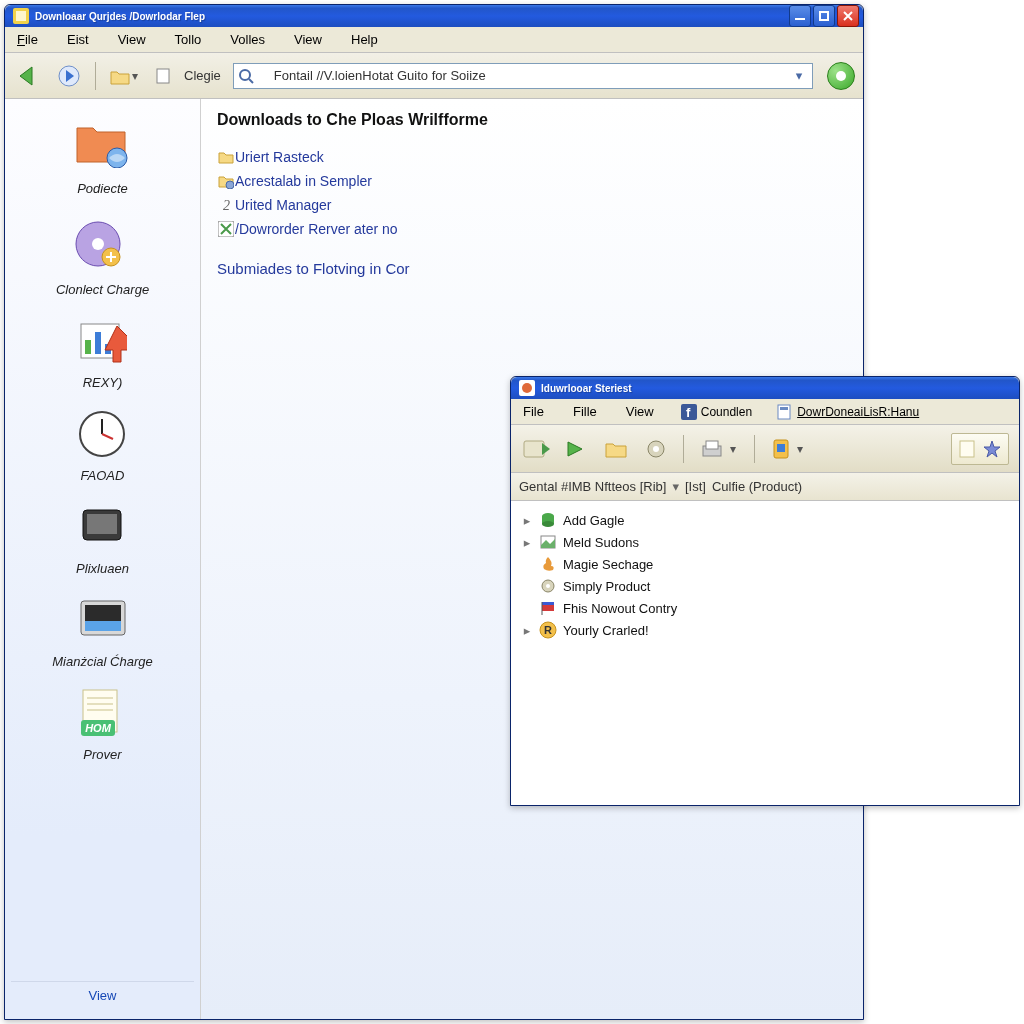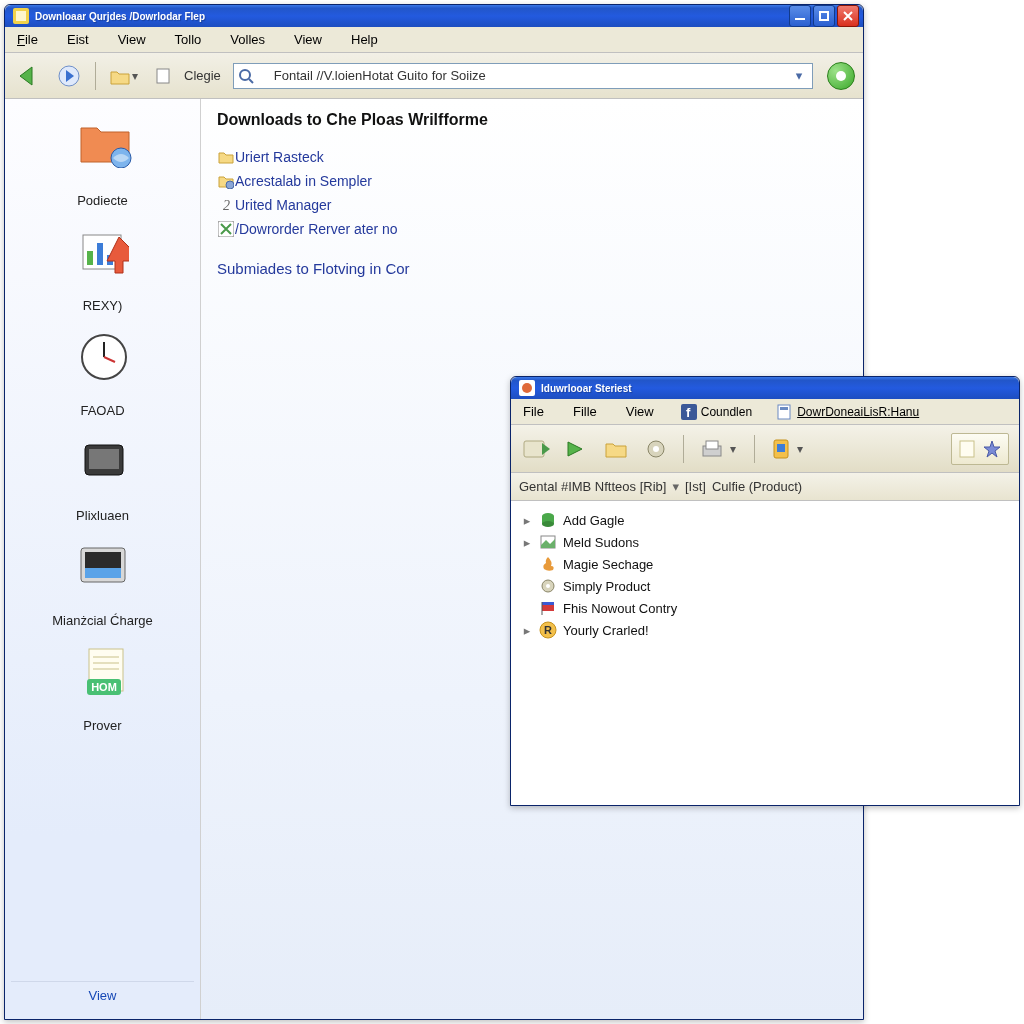--- a/index.html
+++ b/index.html
@@ -71,22 +71,22 @@
 .addrbox .addricon{width:16px;height:16px;flex:none;}
 .addrbox .addrdd{width:18px;display:flex;align-items:center;justify-content:center;color:#4a6aa5;}
 .gobtn{width:28px;height:28px;border-radius:50%;background:radial-gradient(circle at 30% 30%,#9de28a,#3aa829);border:1px solid #2a7e1b;margin-left:6px;display:flex;align-items:center;justify-content:center;color:#fff;}
 
 .client { flex:1; display:flex; background:#fff; overflow:hidden;}
 .sidebar{
   width:196px;background:linear-gradient(to bottom,#fdfdff,#e4ecfb 80%);padding:10px 6px;
   display:flex;flex-direction:column;align-items:center;gap:4px;
   border-right:1px solid #d0d0d0;
 }
-.sbitem{width:100%;display:flex;flex-direction:column;align-items:center;gap:20px;padding:4px 0 10px;}
-.sbitem .sbicon{width:52px;height:52px;display:flex;align-items:center;justify-content:flex-end;}
+.sbitem{width:100%;display:flex;flex-direction:column;align-items:center;gap:8px;padding:4px 0 10px;font-style:italic;}
+.sbitem .sbicon{width:52px;height:52px;display:flex;align-items:center;justify-content:flex-start;}
 .sbitem .sbicon.big{width:60px;height:60px;}
 .sblabel{font-size:13px;color:#222;text-align:center;}
 .sbfoot{margin-top:auto;text-align:center;color:#1648b5;font-size:13px;padding:6px 0;width:100%;border-top:1px solid #cfd8ea;}
 .content{
   flex:1;padding:12px 16px;
   background:linear-gradient(to bottom,#ffffff 0%,#eef3fc 65%,#e6edf9 100%);
 }
 .content h2{font-size:16px;font-weight:bold;margin-bottom:19px;color:#111;}
 .linklist{display:flex;flex-direction:column;gap:6px;margin-bottom:22px;}
 .lk{display:flex;align-items:center;gap:0;color:#24399c;font-size:14px;}
@@ -200,20 +200,31 @@
     <div class="sidebar">
       <div class="sbitem">
         <span class="sbicon big">
           <svg width="56" height="50">
               <path d="M4 10 L20 10 L24 14 L52 14 L52 44 L4 44 Z" fill="#f08b52" stroke="#c0622a"></path>
               <circle cx="44" cy="40" r="10" fill="#7db4ed" stroke="#2a5ba8"></circle>
               <path d="M36 40 Q44 32 52 40 Q44 48 36 40" fill="#b9d7f5"></path>
             </svg>
         </span>
         <span class="sblabel">Podiecte</span>
+      </div>
+      <div class="sbitem">
+        <span class="sbicon big">
+          <svg width="50" height="50">
+              <circle cx="25" cy="25" r="22" fill="#b9a3e3" stroke="#6a4cb0"></circle>
+              <circle cx="25" cy="25" r="6" fill="#fff"></circle>
+              <circle cx="38" cy="38" r="9" fill="#f3c04b" stroke="#c6921c"></circle>
+              <path d="M38 33 L38 43 M33 38 L43 38" stroke="#fff" stroke-width="2"></path>
+            </svg>
+        </span>
+        <span class="sblabel">Clonlect Charge</span>
       </div>
       <div class="sbitem">
         <span class="sbicon">
           <svg width="50" height="46">
               <rect x="4" y="6" width="38" height="34" fill="#fff" stroke="#888"></rect>
               <rect x="8" y="22" width="6" height="14" fill="#56b34a"></rect>
               <rect x="18" y="14" width="6" height="22" fill="#3d7dd8"></rect>
               <rect x="28" y="26" width="6" height="10" fill="#3d7dd8"></rect>
               <path d="M36 8 L48 20 L48 32 L40 32 L40 44 L32 44 L32 32 L24 32 Z" fill="#e85a3c" stroke="#b03018" transform="translate(4,0)"></path>
             </svg>

